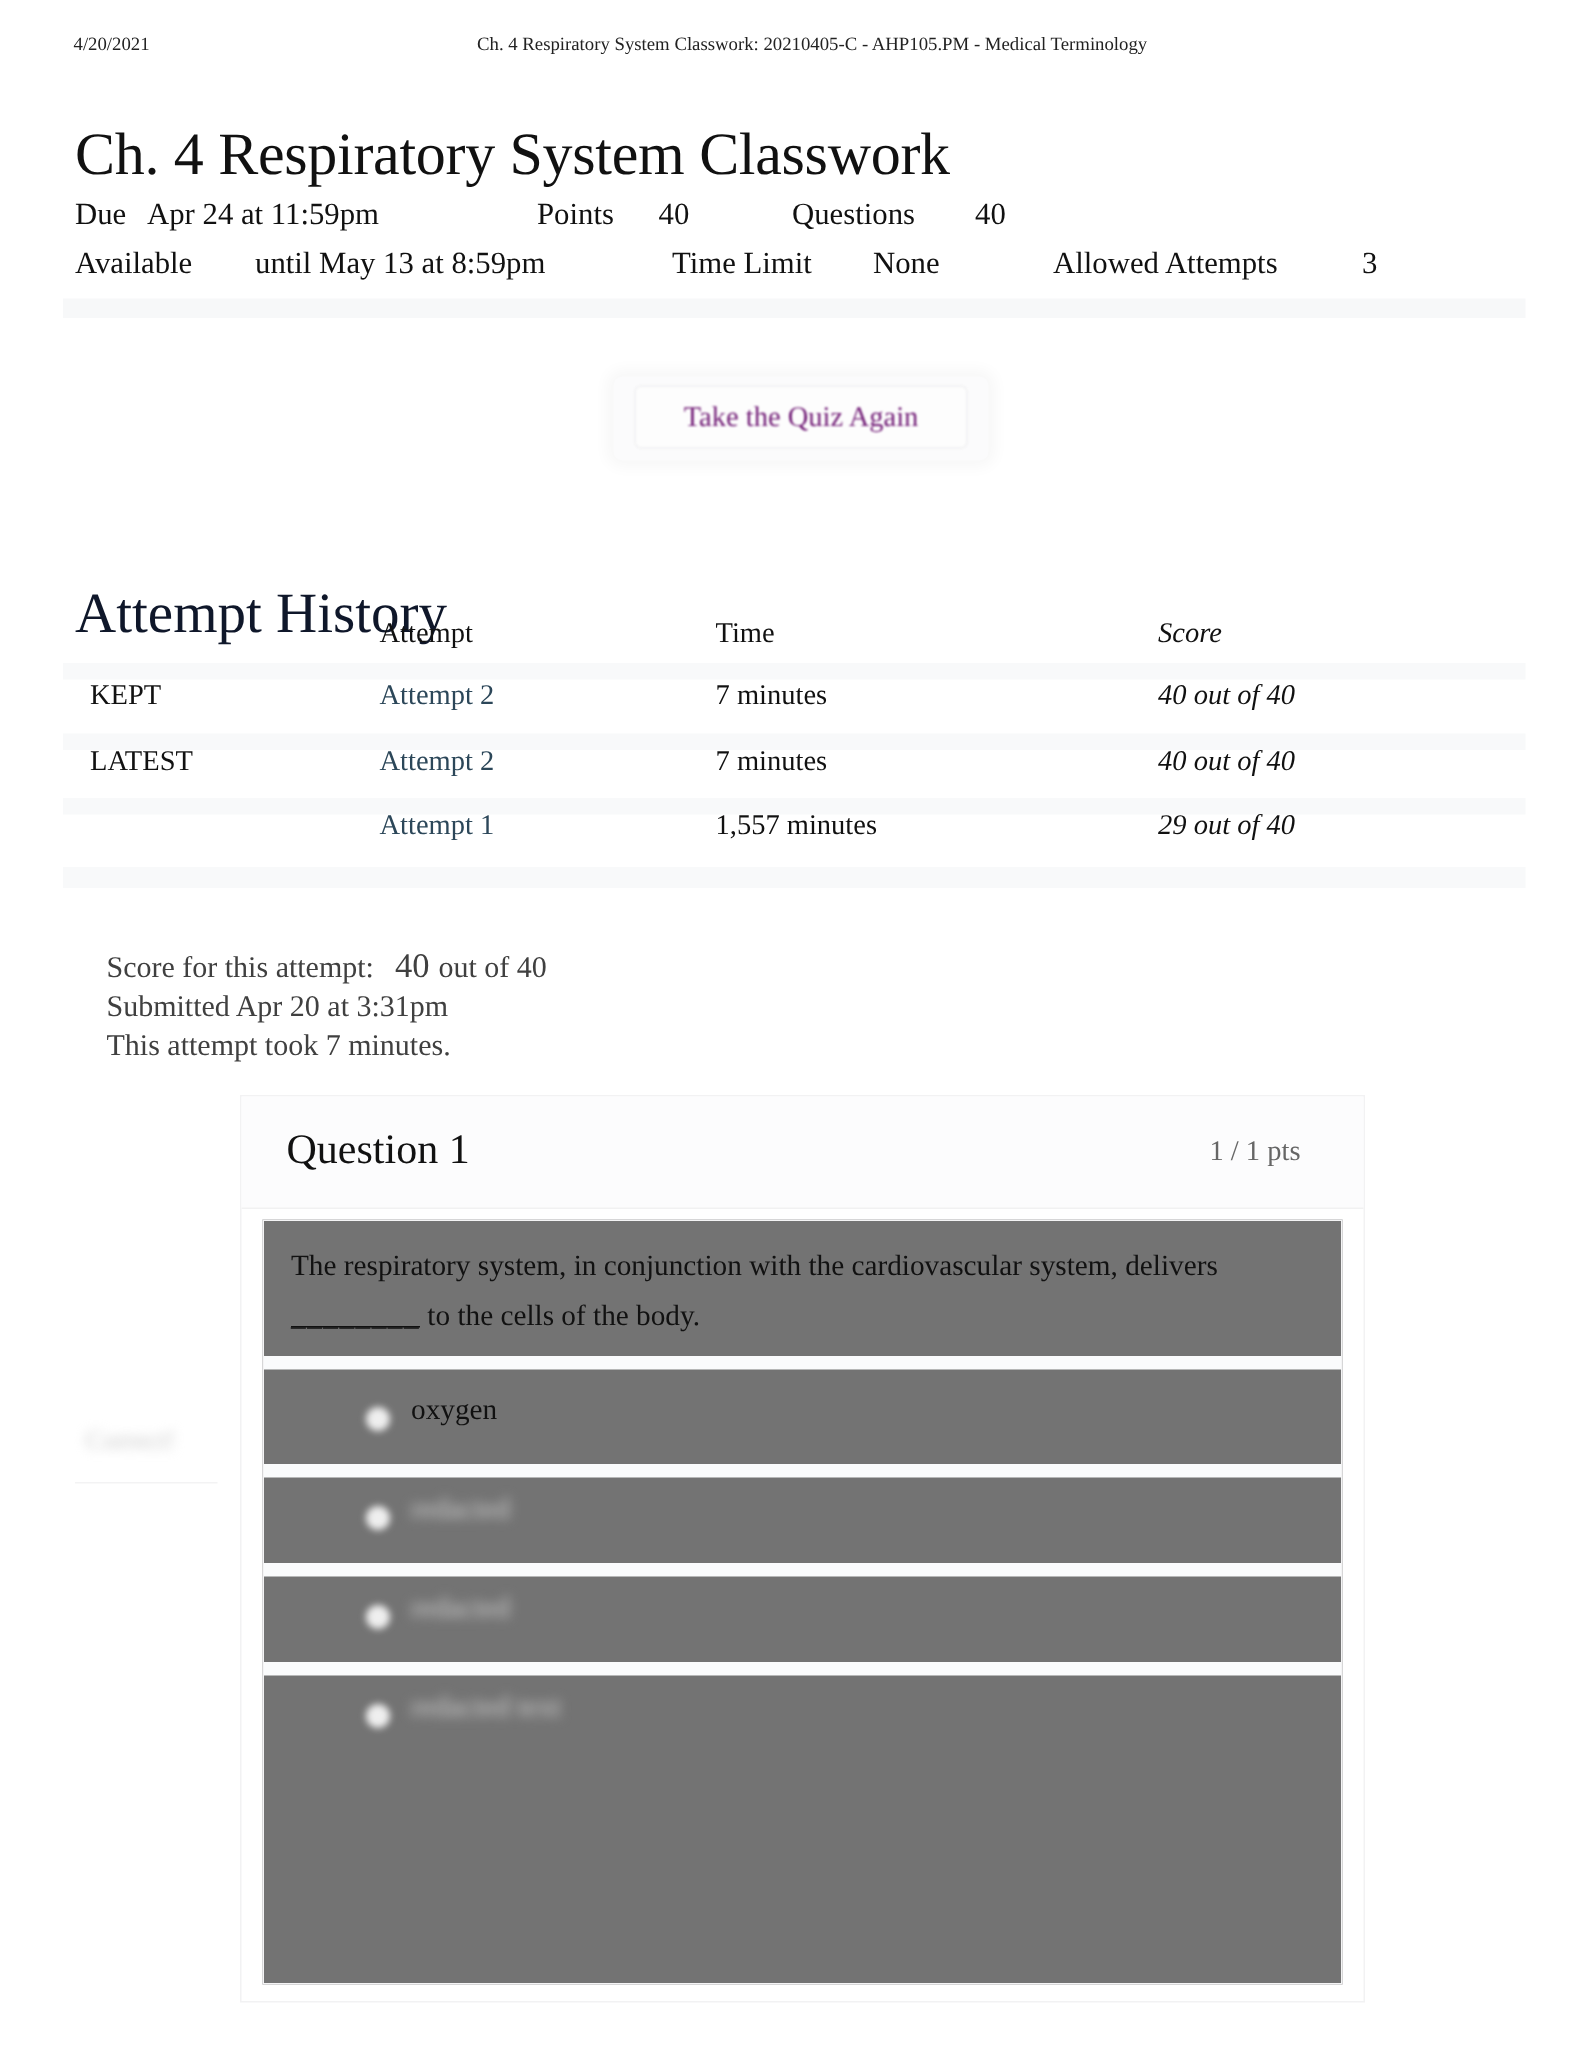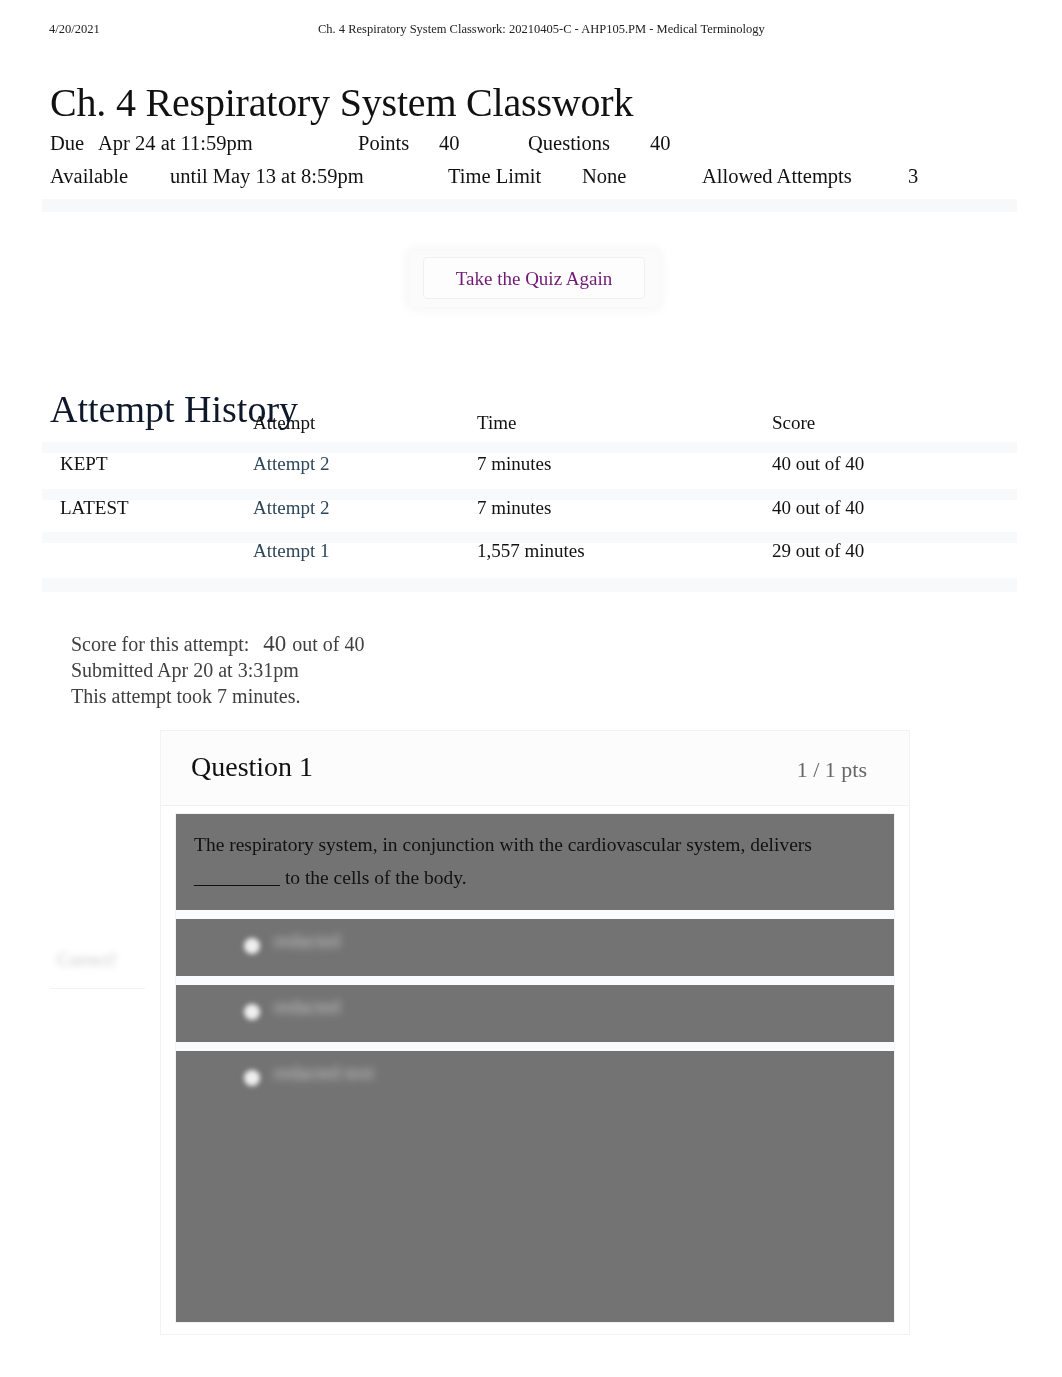--- a/index.html
+++ b/index.html
@@ -146,21 +146,21 @@
     height: 32px;
   }
   .history .cell {
     position: absolute;
     top: 0;
     white-space: nowrap;
   }
   .c-label  { left: 60px; }
   .c-attempt{ left: 253px; }
   .c-time   { left: 477px; }
-  .c-score  { left: 772px; }
+  .c-score  { left: 772px; font-style: italic; }
 
   .attempt-link {
     color: #2c4759;
     text-decoration: none;
     filter: blur(0.35px);
   }
   .row-stripe {
     position: absolute;
     left: 42px;
     width: 975px;
@@ -208,21 +208,21 @@
     position: absolute;
     left: 30px;
     top: 20px;
     font-size: 28px;
     color: #111;
   }
   .q-header .q-pts {
     position: absolute;
     right: 42px;
     top: 26px;
-    font-size: 22px;
+    font-size: 19px;
     color: #666;
   }
 
   .q-body {
     position: absolute;
     left: 14px;
     top: 82px;
     width: 720px;
     height: 510px;
     background: #737373;
@@ -403,20 +403,25 @@
   <div class="q-body">
 
     <div class="q-text">
       <span>The respiratory system, in conjunction with the cardiovascular system, delivers</span>
       <span class="blank">________</span>
       <span>to the cells of the body.</span>
     </div>
 
     <div class="answers">
 
+      <div class="answer-row">
+        <div class="answer-strip" style="top:-12px;"></div>
+        <span class="radio"></span>
+        <span class="answer-label">oxygen</span>
+      </div>
 
       <div class="answer-row redacted">
         <div class="answer-strip" style="top:-6px;"></div>
         <span class="radio"></span>
         <span class="answer-label">redacted</span>
       </div>
 
       <div class="answer-row redacted">
         <div class="answer-strip" style="top:-6px;"></div>
         <span class="radio"></span>

